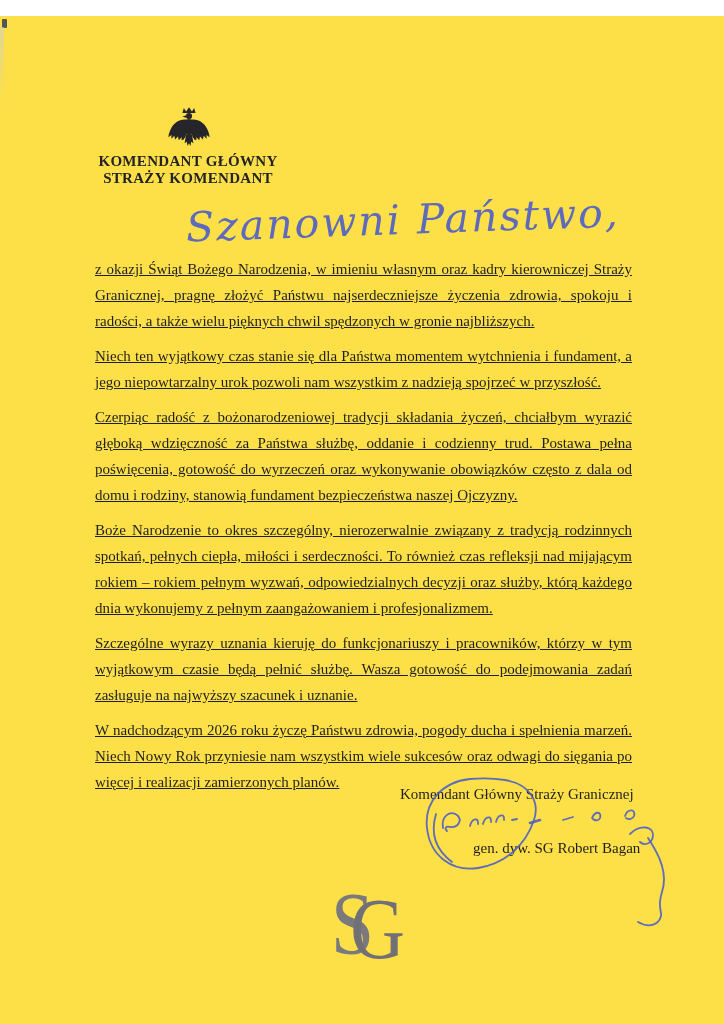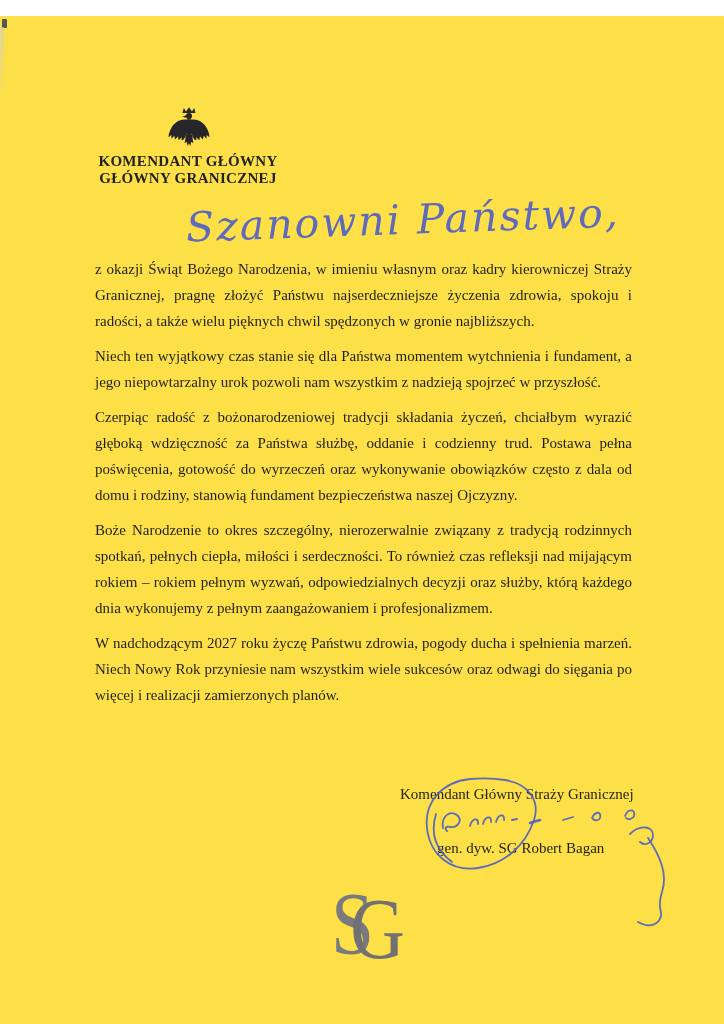--- a/index.html
+++ b/index.html
@@ -31,27 +31,27 @@
   .salutation {
     position:absolute; left:186px; top:180px;
     font-family:"DejaVu Serif", serif; font-style:italic;
     font-size:41px; letter-spacing:2px; white-space:nowrap;
     color:#5160c6; transform:rotate(-2deg); opacity:.92;
   }
 
   
   .body-text {
     position:absolute; left:95px; top:240px; width:537px;
-    font-size:15px; line-height:26px; text-align:justify; text-align-last:left;
+    font-size:15px; line-height:26px; text-align:justify; text-align-last:left;text-decoration:underline;
   }
   .body-text p { margin:0 0 9px 0; }
 
   
   .signoff-title { position:absolute; left:400px; top:770px; font-size:15px; white-space:nowrap; }
-  .signoff-name  { position:absolute; left:437px; top:824px; font-size:15px; white-space:nowrap; }
+  .signoff-name  { position:absolute; left:437px; top:824px; font-size:15px; white-space:nowrap;padding-left:36px; }
 
   
   .signature-svg { position:absolute; left:400px; top:755px; width:300px; height:165px; }
   .signature-svg path { fill:none; stroke:#4d5ec6; stroke-width:1.8;
     stroke-linecap:round; stroke-linejoin:round; opacity:.9; }
   .signature-svg path.bold { stroke-width:2.6; }
 
   
   .monogram { position:absolute; left:331px; top:860px; width:90px; height:95px;
     transform:scaleX(.88); transform-origin:left top; }
@@ -77,31 +77,32 @@
       <path d="M28 20 C18 18 9 24 5 33 C3 37 2 41 2 44 L6 41 L6 46 L10 42 L11 47 L15 43 L16 48 L20 44 L21 48 L25 44 C26 40 27 36 28 32 Z"></path>
       <path d="M32 20 C42 18 51 24 55 33 C57 37 58 41 58 44 L54 41 L54 46 L50 42 L49 47 L45 43 L44 48 L40 44 L39 48 L35 44 C34 40 33 36 32 32 Z"></path>
       <path d="M26 40 L24 52 L27 50 L28 56 L30 52 L32 56 L33 50 L36 52 L34 40 Z"></path>
       <path d="M24 40 l-5 7 4 0 z"></path>
       <path d="M36 40 l5 7 -4 0 z"></path>
     </g>
   </svg>
 
   <div class="letterhead-title">
     <div>KOMENDANT GŁÓWNY</div>
-    <div>GŁÓWNY GRANICZNEJ</div>
+    <div>STRAŻY KOMENDANT</div>
   </div>
 
   <div class="salutation">Szanowni Państwo,</div>
 
   <div class="body-text">
     <p>z okazji Świąt Bożego Narodzenia, w imieniu własnym oraz kadry kierowniczej Straży Granicznej, pragnę złożyć Państwu najserdeczniejsze życzenia zdrowia, spokoju i radości, a także wielu pięknych chwil spędzonych w gronie najbliższych.</p>
     <p>Niech ten wyjątkowy czas stanie się dla Państwa momentem wytchnienia i fundament, a jego niepowtarzalny urok pozwoli nam wszystkim z nadzieją spojrzeć w przyszłość.</p>
     <p>Czerpiąc radość z bożonarodzeniowej tradycji składania życzeń, chciałbym wyrazić głęboką wdzięczność za Państwa służbę, oddanie i codzienny trud. Postawa pełna poświęcenia, gotowość do wyrzeczeń oraz wykonywanie obowiązków często z dala od domu i rodziny, stanowią fundament bezpieczeństwa naszej Ojczyzny.</p>
     <p>Boże Narodzenie to okres szczególny, nierozerwalnie związany z tradycją rodzinnych spotkań, pełnych ciepła, miłości i serdeczności. To również czas refleksji nad mijającym rokiem – rokiem pełnym wyzwań, odpowiedzialnych decyzji oraz służby, którą każdego dnia wykonujemy z pełnym zaangażowaniem i profesjonalizmem.</p>
-    <p>W nadchodzącym 2027 roku życzę Państwu zdrowia, pogody ducha i spełnienia marzeń. Niech Nowy Rok przyniesie nam wszystkim wiele sukcesów oraz odwagi do sięgania po więcej i realizacji zamierzonych planów.</p>
+    <p>Szczególne wyrazy uznania kieruję do funkcjonariuszy i pracowników, którzy w tym wyjątkowym czasie będą pełnić służbę. Wasza gotowość do podejmowania zadań zasługuje na najwyższy szacunek i uznanie.</p>
+    <p>W nadchodzącym 2026 roku życzę Państwu zdrowia, pogody ducha i spełnienia marzeń. Niech Nowy Rok przyniesie nam wszystkim wiele sukcesów oraz odwagi do sięgania po więcej i realizacji zamierzonych planów.</p>
   </div>
 
   <div class="signoff-title">Komendant Główny Straży Granicznej</div>
   <div class="signoff-name">gen. dyw. SG Robert Bagan</div>
 
   <svg class="signature-svg" viewBox="0 0 300 165" aria-hidden="true">
 
     <path d="M70 8 C42 11 24 31 27 57 C30 85 52 101 78 97 C106 93 126 73 134 49 C140 31 130 13 105 9 C93 7 80 7 70 8"></path>
 
     <path d="M52 91 C36 79 30 63 36 43"></path>

